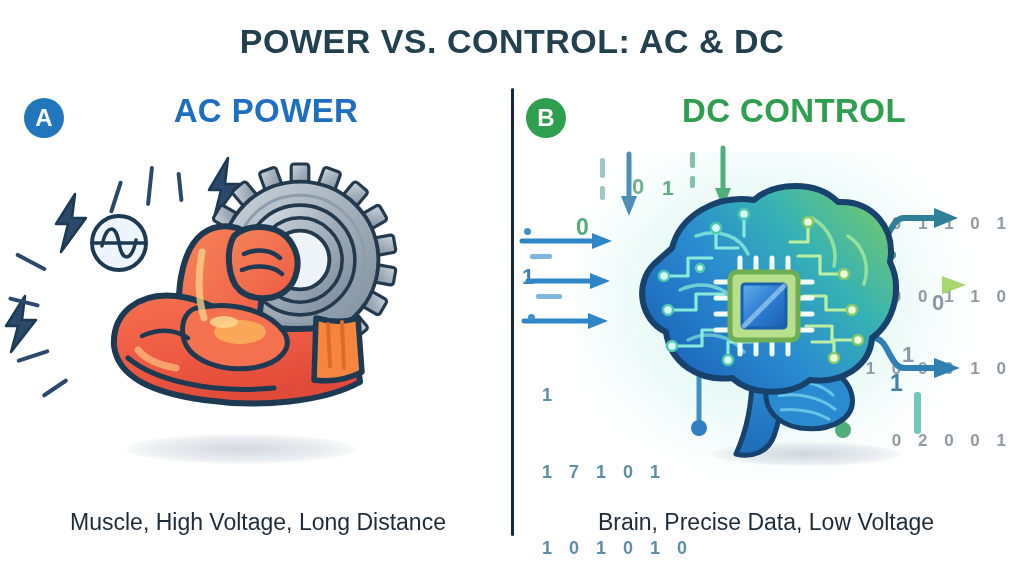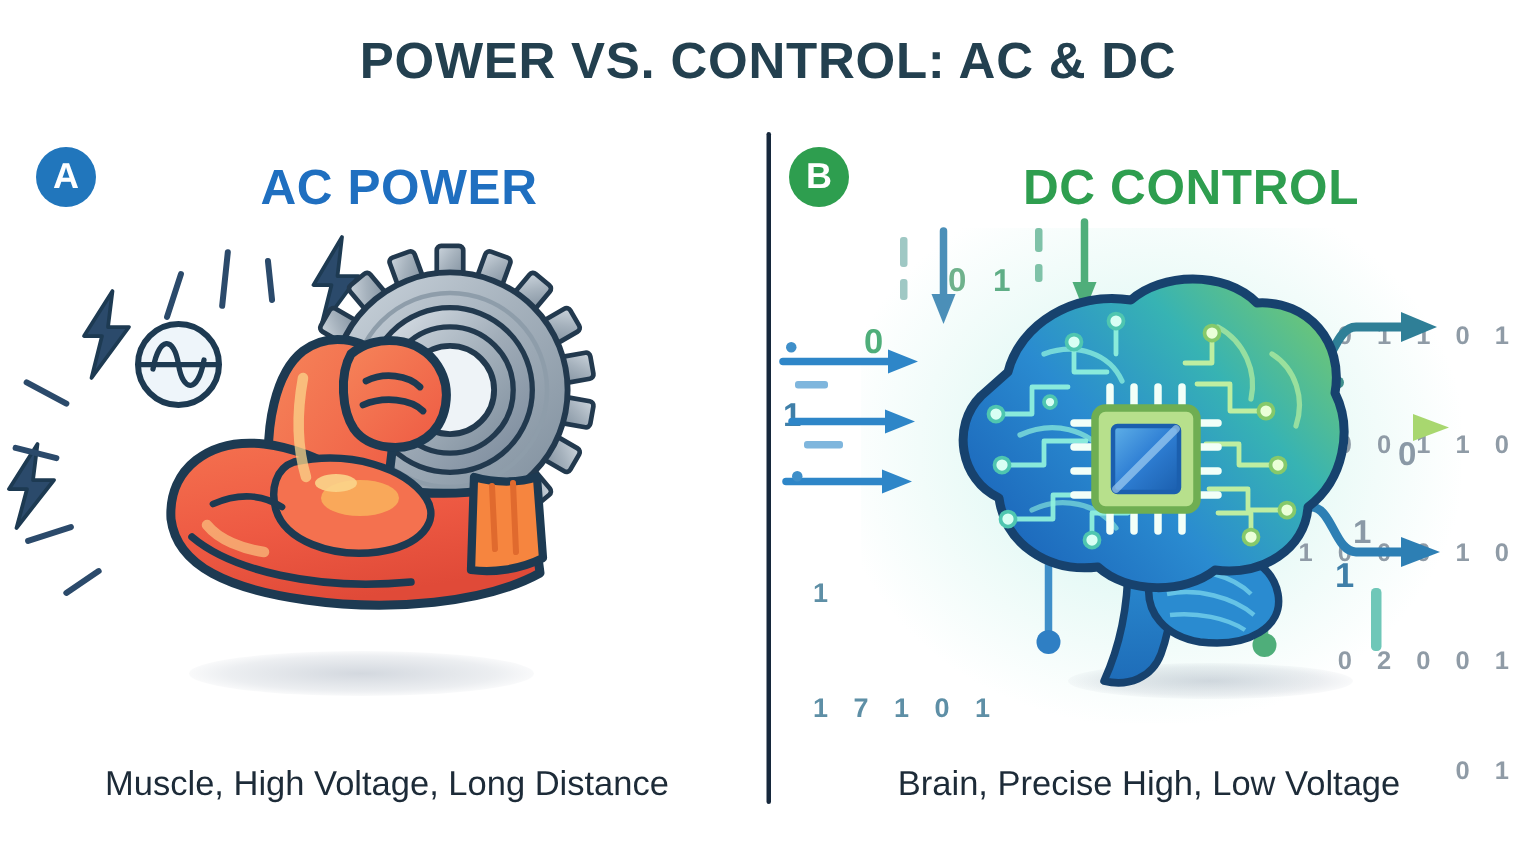--- a/index.html
+++ b/index.html
@@ -71,21 +71,21 @@
     font-weight: bold;
     line-height: 40px;
     text-align: center;
     font-family: "Liberation Sans", sans-serif;
   }
   .badge-a { left: 18px; background: #2176bc; }
   .badge-b { left: 12px; background: #2e9e4f; }
 
   .panel-title {
     position: absolute;
-    top: 18px;
+    top: 4px;
     width: 504px;
     text-align: center;
     font-size: 33px;
     font-weight: bold;
     letter-spacing: 0.4px;
     font-family: "Liberation Sans", sans-serif;
   }
   .title-ac { color: #1f6fc0; left: 8px; }
   .title-dc { color: #2e9e4f; left: 28px; }
 
@@ -336,26 +336,26 @@
 
       <div class="brain-glow"></div>
 
       <div class="ground-shadow" style="left:198px; top:300px; width:190px; height:24px;"></div>
 
       <div class="bits bits-tr">
         <div>1 0 0 1 0 1 1 0 1</div>
         <div>1 0 1 0 0 0 1 1 0</div>
         <div>1 0 0 0 1 0</div>
         <div>0 2 0 0 1</div>
-        <div>0 1</div>
       </div>
 
       <div class="bits bits-bl">
         <div>1</div>
         <div>1 7 1 0 1</div>
+        <div>1 0 1 0 1 0</div>
         
         
         
       </div>
 
       <div class="float-digit" style="left:62px; top:72px; font-size:23px; color:#4fae7a;">0</div>
       <div class="float-digit" style="left:148px; top:34px; font-size:21px; color:#5fae86;">1</div>
       <div class="float-digit" style="left:118px; top:32px; font-size:22px; color:#6fb28c;">0</div>
       <div class="float-digit" style="left:8px; top:122px; font-size:22px; color:#3f7fa8;">1</div>
       <div class="float-digit" style="left:388px; top:200px; font-size:22px; color:#8a99a6;">1</div>
@@ -516,16 +516,16 @@
           <line x1="220" y1="160" x2="236" y2="160"></line>
         </g>
 
         <rect x="154" y="102" width="68" height="68" rx="7" fill="#b7e08c" stroke="#6fae52" stroke-width="5"></rect>
         <rect x="166" y="114" width="44" height="44" rx="3" fill="url(#chipGrad)" stroke="#1b5fae" stroke-width="3"></rect>
         <path d="M168 156 L208 116" stroke="#bfe4fb" stroke-width="5" opacity="0.55" stroke-linecap="round"></path>
       </svg>
 
     </div>
 
-    <div class="caption">Brain, Precise High, Low Voltage</div>
+    <div class="caption">Brain, Precise Data, Low Voltage</div>
   </div>
 
 </div>
 
 </body></html>

